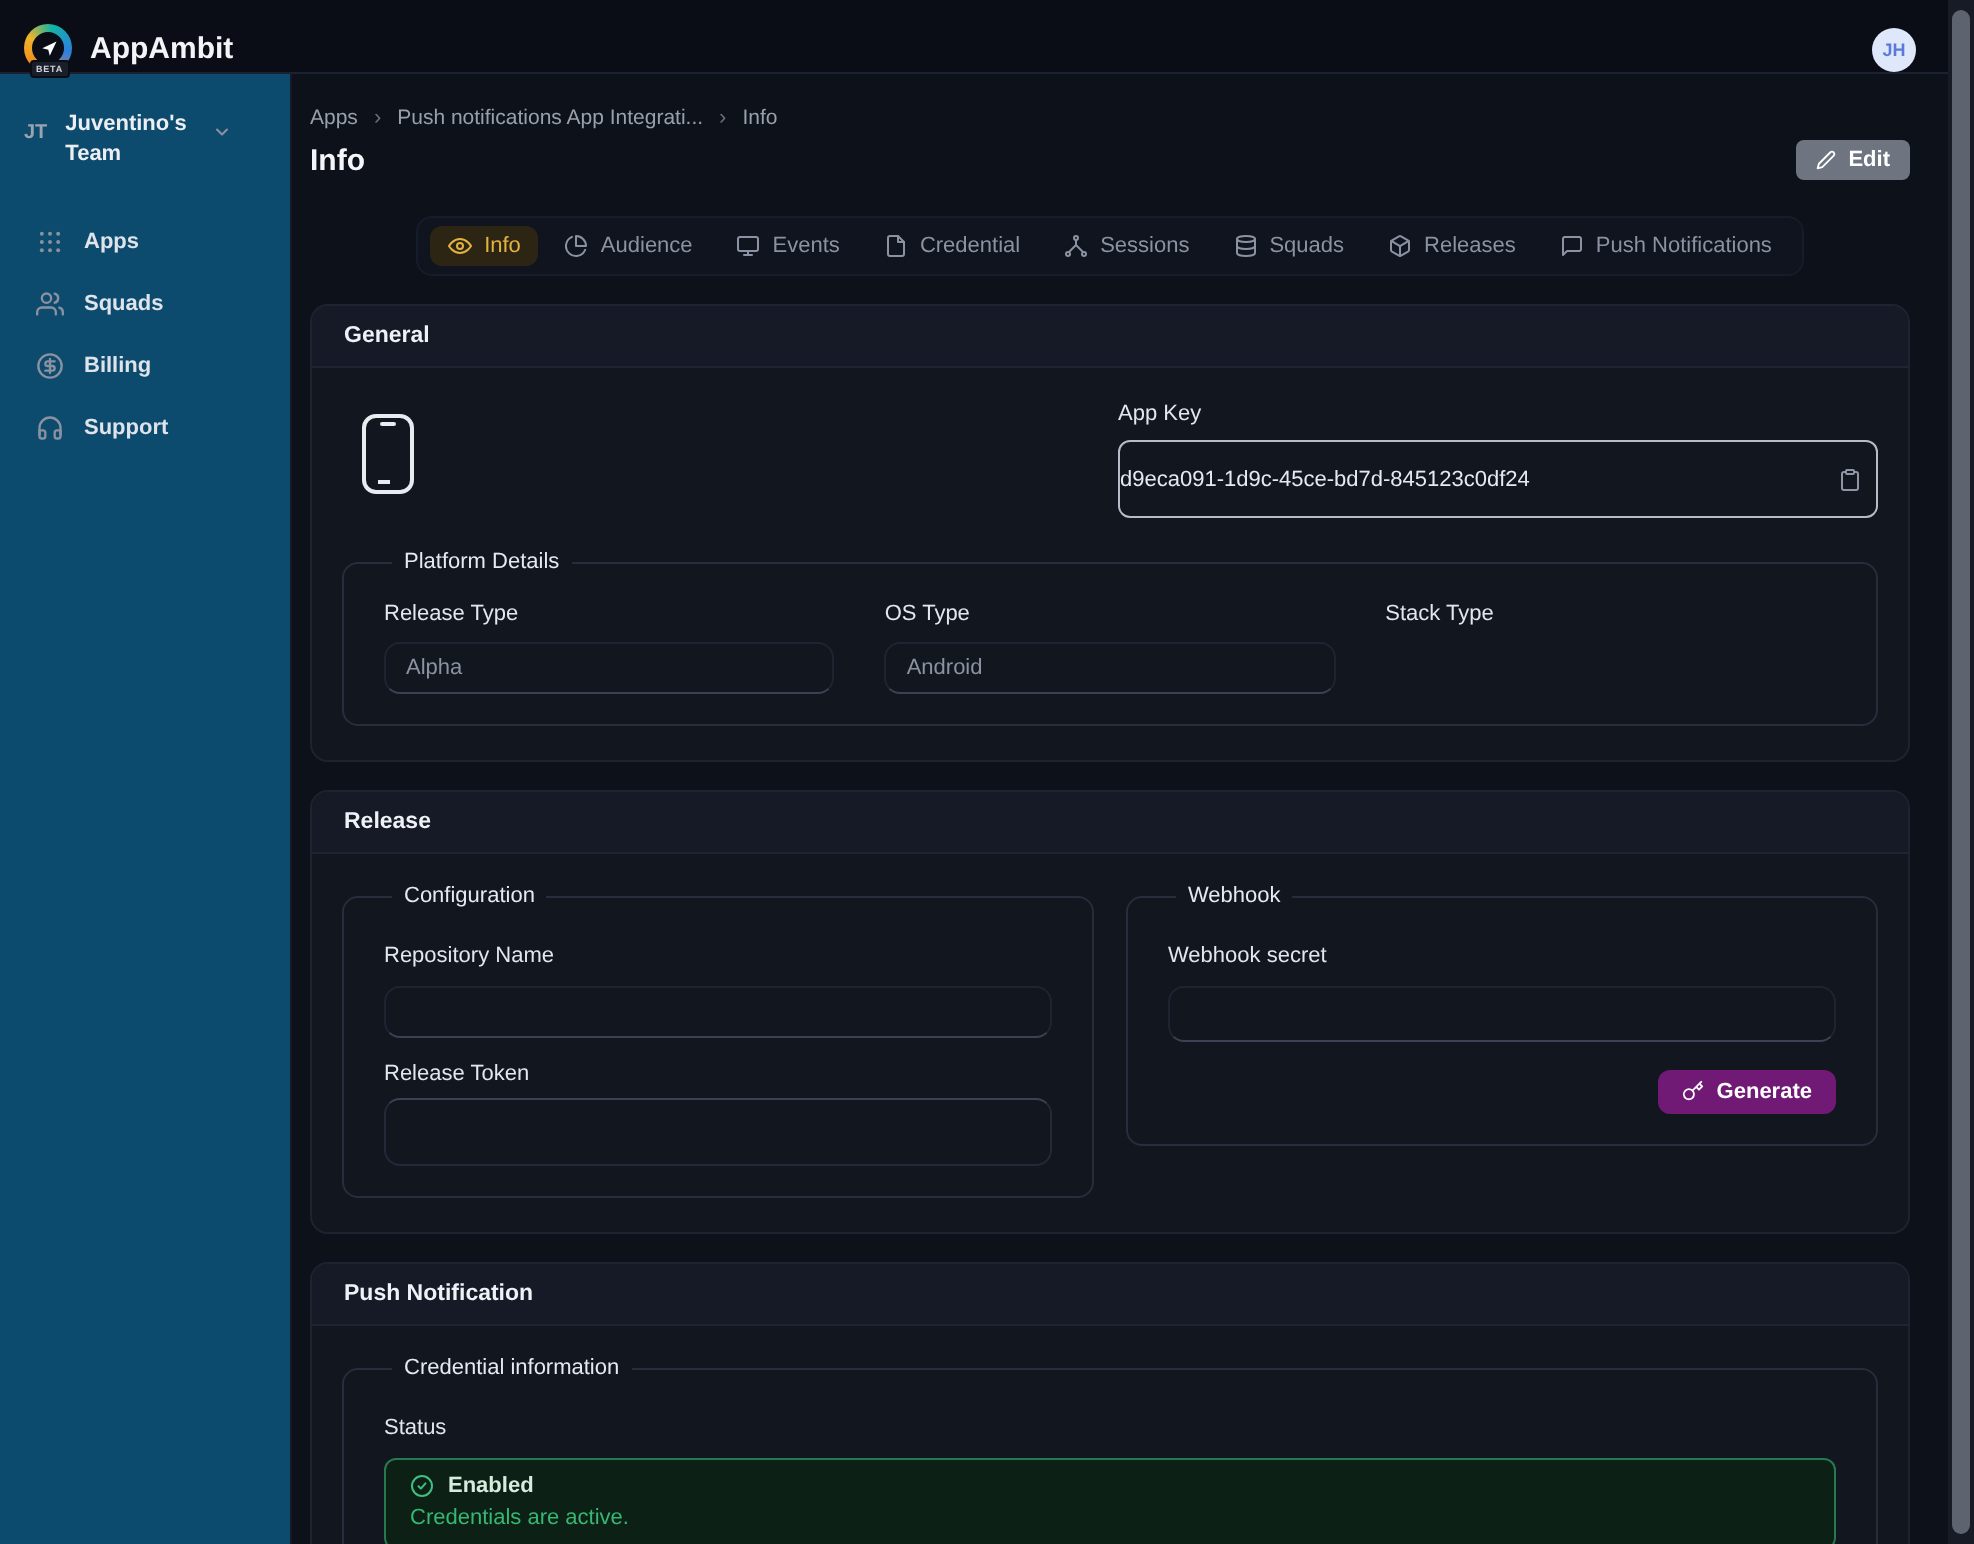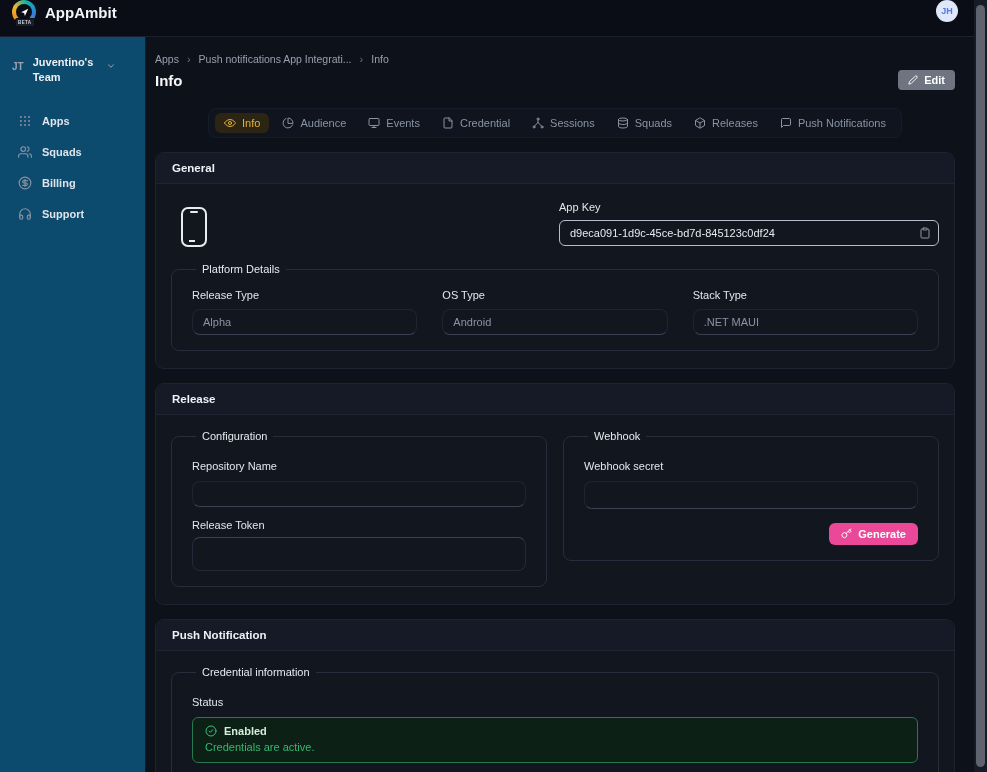--- a/index.html
+++ b/index.html
@@ -6,21 +6,21 @@
   html,body { background:#05070c; }
   .app {
     position: relative; width: 987px; height: 772px; overflow: hidden;
     font-family: "Liberation Sans", sans-serif;
     background: #0d1119; color: #e8ebf0;
   }
   
   .topbar {
     position: absolute; left: 0; top: 0; width: 974px; height: 37px;
     background: #0a0d15; border-bottom: 1px solid #1b2130;
-    display: flex; align-items: flex-start; justify-content: space-between;
+    display: flex; align-items: flex-end; justify-content: space-between;
     padding: 0 16px 0 12px; z-index: 5;
   }
   .brand { display: flex; align-items: center; gap: 9px; }
   .logo { position: relative; width: 24px; height: 24px; }
   .logo-ring {
     width: 24px; height: 24px; border-radius: 50%;
     background: conic-gradient(from 210deg, #f0841f, #f0b429 90deg, #11b5a5 160deg, #2f7fe0 250deg, #f0841f 360deg);
     display: flex; align-items: center; justify-content: center;
   }
   .logo-core {
@@ -105,36 +105,36 @@
   .phone-wrap { flex: 1; padding: 8px 0 0 10px; }
   .phone {
     width: 26px; height: 40px; border: 2px solid #e8ebef; border-radius: 7px; position: relative;
   }
   .phone:before { content:""; position:absolute; top:2px; left:50%; transform:translateX(-50%); width:8px; height:2px; background:#e8ebef; border-radius:1px; }
   .phone:after  { content:""; position:absolute; bottom:3px; left:6px; width:6px; height:2px; background:#e8ebef; }
   .appkey-block { width: 380px; margin-top: 2px; }
   .appkey-block .field-label { display:block; margin-bottom: 7px; }
   .appkey-wrap { position: relative; }
   .appkey-input {
-    width: 100%; height: 26px; background: transparent; border: 1px solid #b6bdca;
-    border-radius: 6px; color: #e6e9ef; font-size: 11px; padding: 0 28px 0 10px; font-family: inherit;
+    width: 100%; height: 39px; background: transparent; border: 1px solid #b6bdca;
+    border-radius: 6px; color: #e6e9ef; font-size: 11px; padding: 0 28px 0 0; font-family: inherit;
   }
   .copy-icon { position: absolute; right: 8px; top: 50%; transform: translateY(-50%); color: #8e95a5; display:flex; cursor:pointer; }
   .platform-fset { margin-top: 16px; }
   .platform-grid { display: grid; grid-template-columns: 1fr 1fr 1fr; gap: 25px; margin-top: 8px; }
   .platform-grid .field-label { display: block; margin-bottom: 8px; }
   
   .release-grid { display: grid; grid-template-columns: 1fr 1fr; gap: 16px; align-items: start; }
   .cfg-label { display: block; margin-top: 12px; }
   .cfg-input { margin-top: 9px; }
   .token-box { margin-top: 6px; height: 34px; border: 1px solid #222938; border-top-color: #3a4254; border-radius: 8px; }
   .webhook-input { margin-top: 9px; height: 28px; }
   .generate-row { display: flex; justify-content: flex-end; margin-top: 14px; }
   .generate-btn {
-    display: flex; align-items: flex-start; gap: 6px; background: #ec4899; color: #fff;
+    display: flex; align-items: flex-start; gap: 6px; background: #701a75; color: #fff;
     border: none; border-radius: 6px; font-size: 11px; font-weight: bold;
     padding: 5px 12px; cursor: pointer; font-family: inherit;
   }
   
   .status-label { display: block; margin-top: 12px; }
   .alert {
     margin-top: 9px; background: #0c2016; border: 1px solid #27784e; border-radius: 6px;
     padding: 7px 12px 9px;
   }
   .alert-title-row { display: flex; align-items: center; gap: 7px; color: #3fbf7f; }
@@ -361,21 +361,20 @@
               <div>
                 <label class="field-label">Release Type</label>
                 <input class="input" disabled="" value="Alpha" style="">
               </div>
               <div>
                 <label class="field-label">OS Type</label>
                 <input class="input" disabled="" value="Android" style="">
               </div>
               <div>
                 <label class="field-label">Stack Type</label>
-                <input class="input" disabled="" value=".NET MAUI" style="">
               </div>
             </div>
           </fieldset>
         </div>
       </section>
 
       <section class="card">
         <div class="card-header">Release</div>
         <div class="card-body">
           <div class="release-grid">

